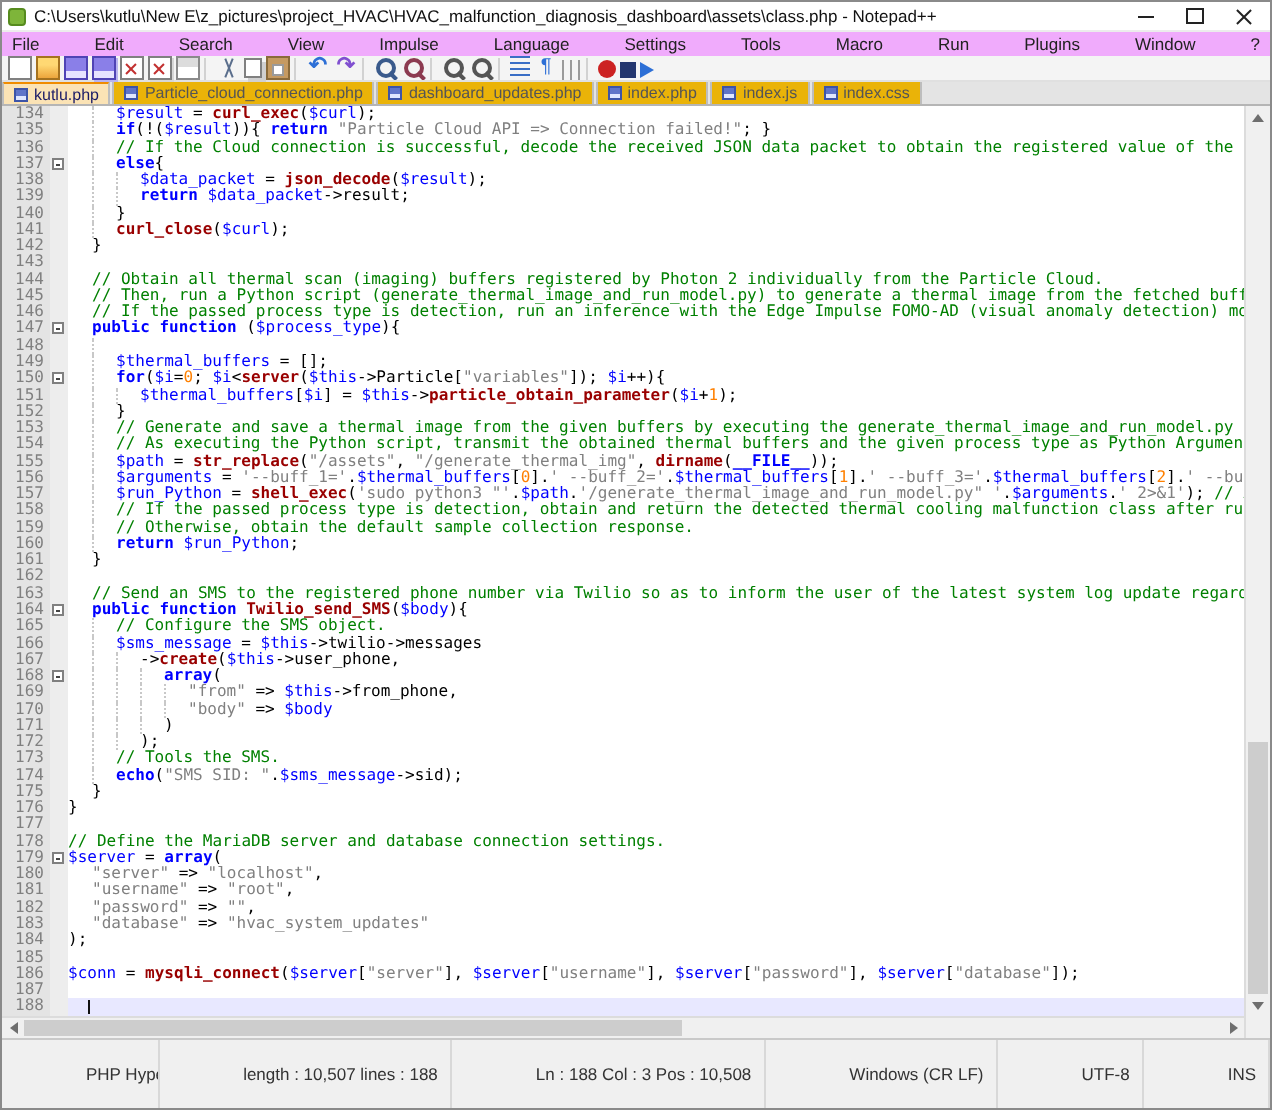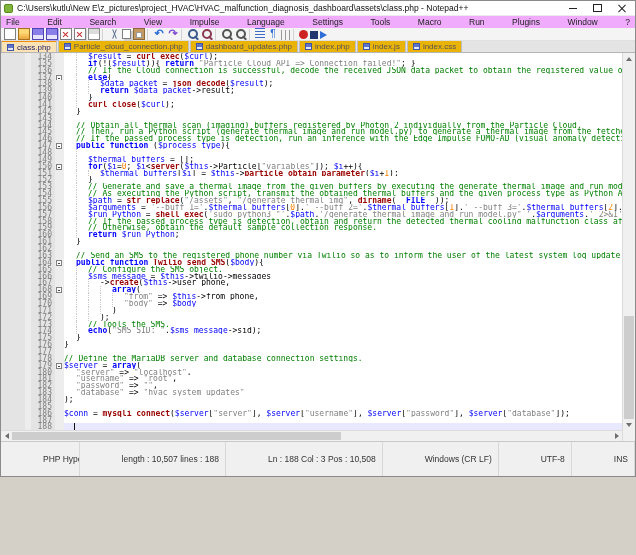--- a/index.html
+++ b/index.html
@@ -1,18 +1,18 @@
 <!DOCTYPE html>
 <html><head>
 <meta charset="utf-8">
 <style>
   *{box-sizing:border-box;margin:0;padding:0;}
   html,body{width:636px;height:555px;overflow:hidden;}
   body{font-family:"Liberation Sans",sans-serif;background:#d4d0c8;}
-  .window{width:636px;height:477px;display:flex;flex-direction:column;border:1px solid #8a8a8a;background:#fff;}
+  .window{width:636px;height:555px;display:flex;flex-direction:column;border:1px solid #8a8a8a;background:#fff;}
 
   
   .titlebar{flex:0 0 15px;background:#ffffff;display:flex;align-items:center;padding-left:3px;font-size:8.5px;color:#111;border-bottom:1px solid #ececec;}
   .np-logo{width:9px;height:9px;background:#7eb53a;border:1px solid #568b1e;border-radius:2px;margin-right:4px;flex:0 0 auto;}
   .title-text{flex:1;white-space:nowrap;overflow:hidden;}
   .winbtns{display:flex;height:100%;flex:0 0 auto;}
   .wb{width:25px;display:flex;align-items:center;justify-content:center;position:relative;}
   .wb-min::before{content:"";width:8px;height:1px;background:#222;display:block;}
   .wb-max::before{content:"";width:7px;height:6px;border:1px solid #222;display:block;}
   .wb-close::before,.wb-close::after{content:"";position:absolute;width:10px;height:1px;background:#222;top:7px;left:7px;}
@@ -64,21 +64,21 @@
   .tabbar{flex:0 0 12px;background:#e4e4e4;display:flex;align-items:flex-end;border-bottom:1px solid #b5b5b5;overflow:hidden;}
   .tab{height:12px;display:flex;align-items:center;padding:0 5px;font-size:8px;color:#555;background:#eab308;border:1px solid #bdbdbd;border-bottom:none;margin-right:1px;white-space:nowrap;}
   .tab.active{background:#fbe3b5;border-top:2px solid #f08c00;color:#1a1a66;}
   .tab-floppy{width:7px;height:7px;background:linear-gradient(#5f74c9 60%,#dfe6ff 60%);border:1px solid #3d54a8;margin-right:3px;flex:0 0 auto;}
 
   
   .editor{flex:1;display:flex;min-height:0;}
   .edit-col{flex:1;display:flex;flex-direction:column;min-width:0;}
   .code-area{flex:1;display:flex;flex-direction:column;overflow:hidden;background:linear-gradient(to right,#e4e4e4 24px,#ededed 24px,#ededed 33px,#ffffff 33px);font-family:"DejaVu Sans Mono",monospace;font-size:8px;}
   .row{flex:1 1 0;display:flex;line-height:8.6px;min-height:0;}
-  .ln{flex:0 0 24px;background:#e4e4e4;color:#808080;text-align:right;padding-right:3px;margin-left:30px;}
+  .ln{flex:0 0 24px;background:#e4e4e4;color:#808080;text-align:right;padding-right:3px;}
   .fold{flex:0 0 9px;background:#ededed;position:relative;}
   .foldbox{position:absolute;left:1px;top:1px;width:6px;height:6px;background:#fff;border:1px solid #808080;}
   .foldbox::after{content:"";position:absolute;left:1px;top:2px;width:2px;height:1px;background:#444;}
   .code{flex:1;display:flex;overflow:hidden;}
   .code span{white-space:pre;}
   .code.cur{background:#e8e8ff;}
   .ind{flex:0 0 12px;}
   .ind + .ind{border-left:1px dotted #c8c8c8;}
   .t-d{color:#000;}
   .t-k{color:#0000ff;font-weight:bold;}
@@ -166,21 +166,21 @@
       <span class="tb-btn i-guide"></span>
       <span class="sep"></span>
       <span class="tb-btn i-rec"></span>
       <span class="tb-btn i-stop"></span>
       <span class="tb-btn i-play"></span>
     </div>
 
   <div class="tabbar">
       <div class="tab active">
         <span class="tab-floppy"></span>
-        <span>class.php</span>
+        <span>kutlu.php</span>
       </div>
       <div class="tab">
         <span class="tab-floppy"></span>
         <span>Particle_cloud_connection.php</span>
       </div>
       <div class="tab">
         <span class="tab-floppy"></span>
         <span>dashboard_updates.php</span>
       </div>
       <div class="tab">

